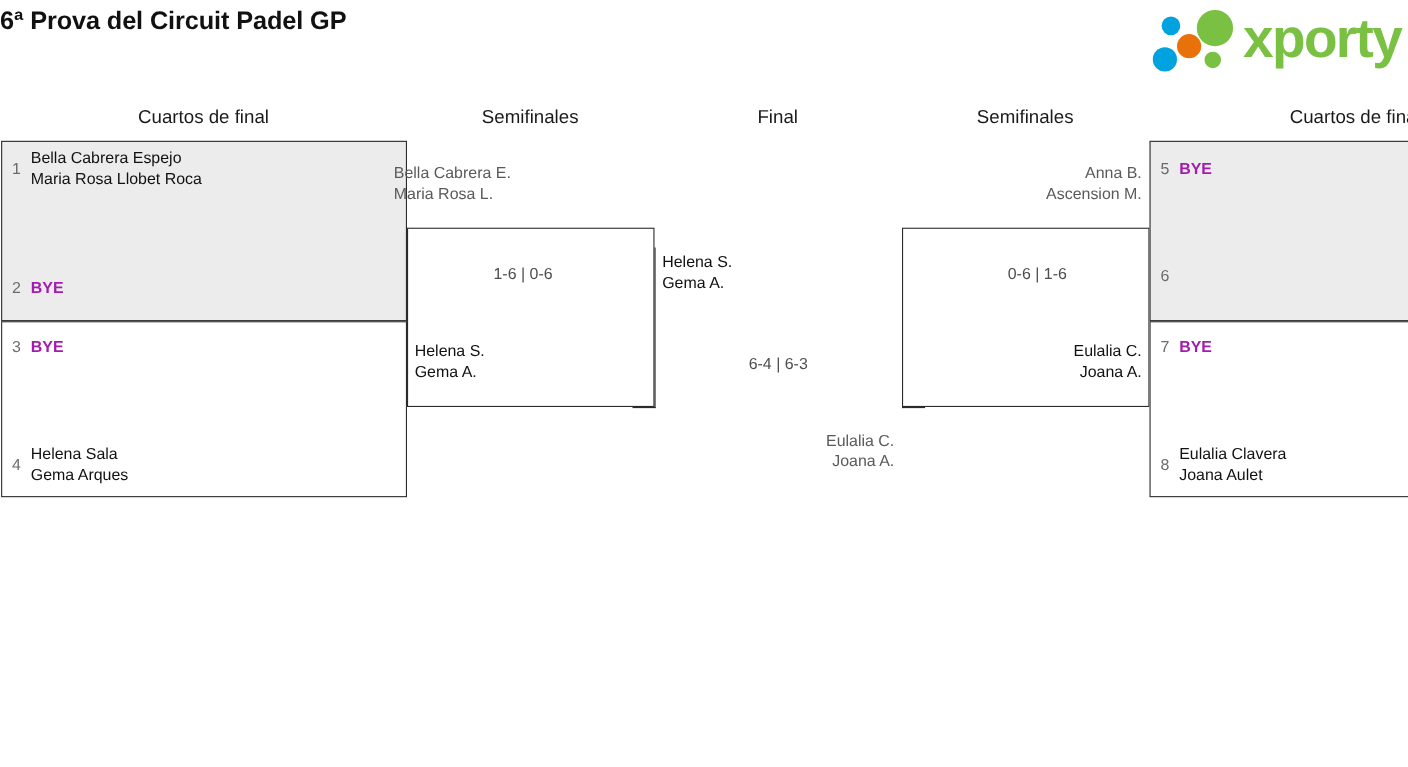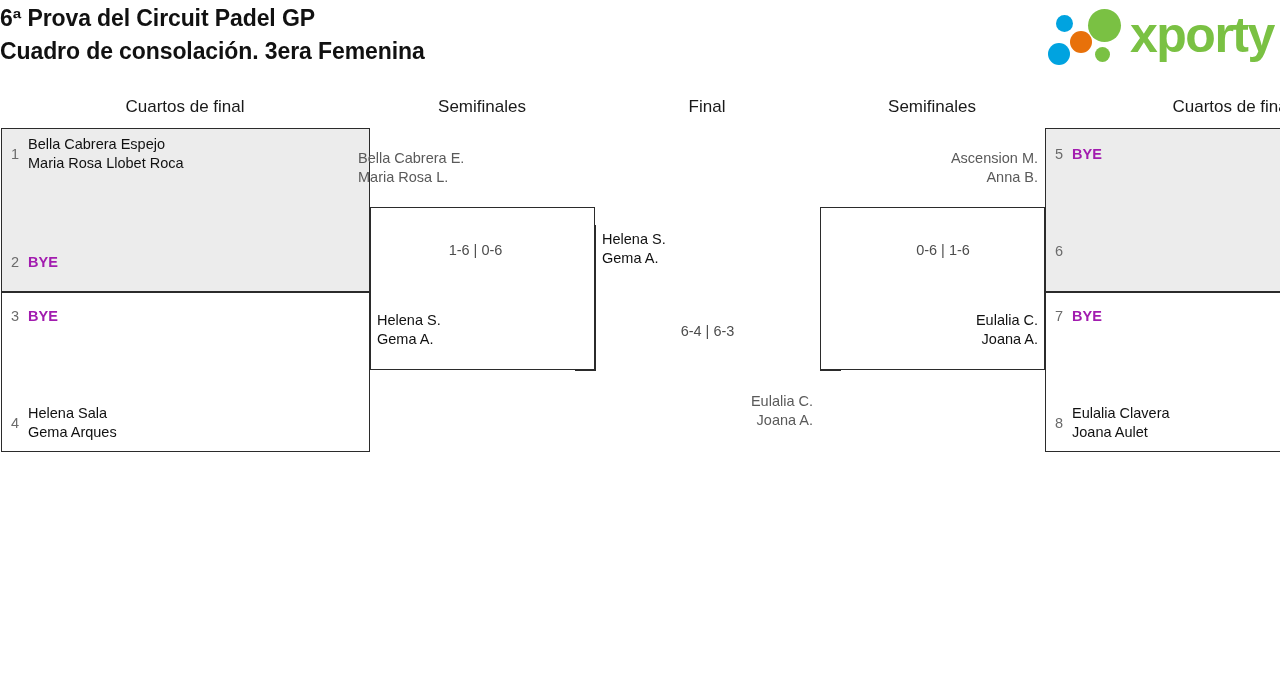--- a/index.html
+++ b/index.html
@@ -136,21 +136,20 @@
     color: #4d4d4d;
     text-align: center;
     white-space: nowrap;
   }
 </style>
 </head>
 <body>
 
 <div class="page-title">
   <span class="tline">6ª Prova del Circuit Padel GP</span>
-  <span class="tline">Cuadro de consolación. 3era Femenina</span>
 </div>
 
 <div class="logo">
   <div class="logo-dots">
     <span class="dot blue" style="left:8px;  top:8px;  width:17px; height:17px;"></span>
     <span class="dot orange" style="left:22px; top:24px; width:22px; height:22px;"></span>
     <span class="dot blue" style="left:0px;  top:36px; width:22px; height:22px;"></span>
     <span class="dot green" style="left:40px; top:2px;  width:33px; height:33px;"></span>
     <span class="dot green" style="left:47px; top:40px; width:15px; height:15px;"></span>
   </div>
@@ -224,22 +223,22 @@
   </div>
 
   <div class="score" style="left:595px; top:322px; width:225px;">6-4 | 6-3</div>
 
   <div class="teamlabel right loser" style="left:603px; top:392px; width:210px;">
     <span class="ln">Eulalia C.</span>
     <span class="ln">Joana A.</span>
   </div>
 
   <div class="teamlabel right loser" style="left:828px; top:149px; width:210px;">
+    <span class="ln">Anna B.</span>
     <span class="ln">Ascension M.</span>
-    <span class="ln">Anna B.</span>
   </div>
 
   <div class="matchbox" style="left:820px; top:207px; width:225px; height:163px;"></div>
 
   <div class="score" style="left:820px; top:241px; width:246px;">0-6 | 1-6</div>
 
   <div class="teamlabel right winner" style="left:828px; top:311px; width:210px;">
     <span class="ln">Eulalia C.</span>
     <span class="ln">Joana A.</span>
   </div>

